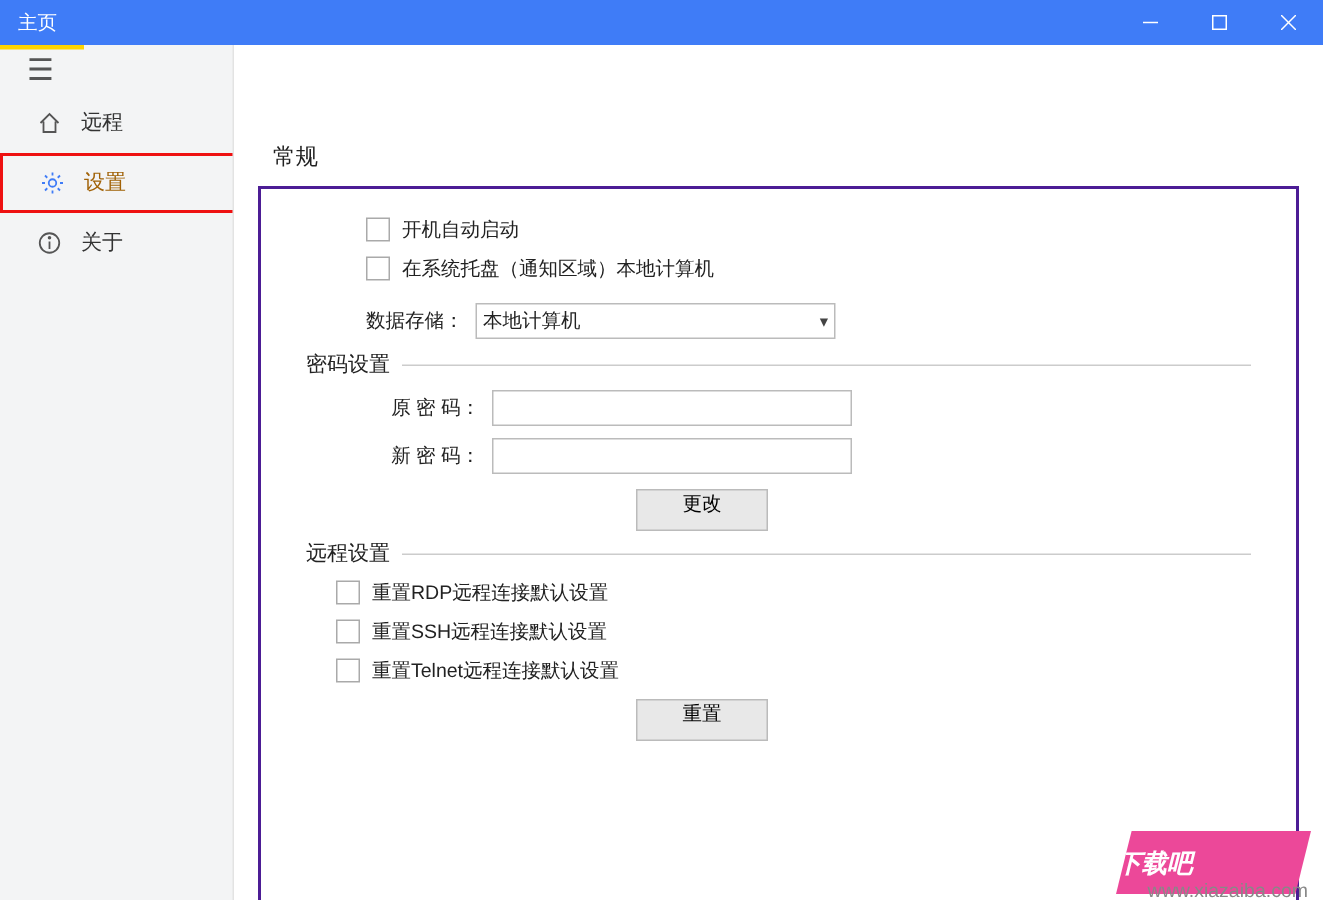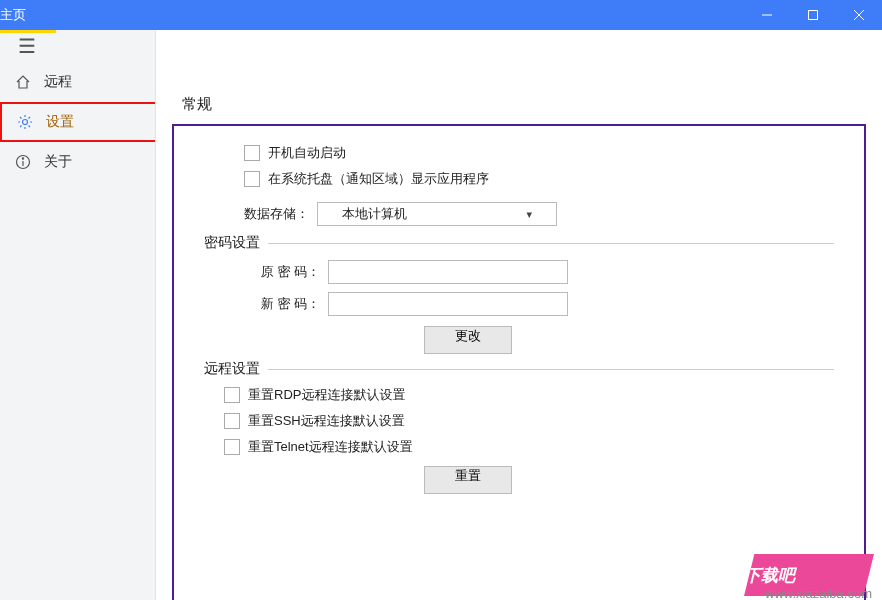--- a/index.html
+++ b/index.html
@@ -1,38 +1,38 @@
 <!DOCTYPE html>
 <html><head>
 <meta charset="utf-8">
 <style>
 * { margin: 0; padding: 0; box-sizing: border-box; font-family: "Microsoft YaHei", sans-serif; }
 body { width: 882px; height: 600px; background: #fff; overflow: hidden; position: relative; }
-.titlebar { height: 30px; background: #3f7cf7; display: flex; align-items: center; color: #fff; font-size: 13px; }
+.titlebar { height: 30px; background: #3f7cf7; display: flex; align-items: center; color: #fff; font-size: 13px; padding-left: 12px; }
 .titlebar .spacer { flex: 1; }
 .titlebar .win-btn { width: 46px; height: 30px; display: flex; align-items: center; justify-content: center; color: #fff; font-size: 14px; }
 .titlebar .win-btn svg { width: 10px; height: 10px; stroke: #fff; fill: none; stroke-width: 1; }
 .active-accent { position: absolute; top: 30px; left: 0; width: 56px; height: 3px; background: #ffd400; }
 .content { display: flex; height: calc(100% - 30px); }
 .sidebar { width: 156px; background: #f3f4f5; border-right: 1px solid #e3e3e3; }
 .side-toggle { height: 32px; display: flex; align-items: center; padding-left: 18px; color: #555; font-size: 20px; }
-.side-item { height: 40px; display: flex; align-items: center; padding-left: 14px; font-size: 14px; color: #333; gap: 12px; cursor: pointer; }
+.side-item { height: 40px; display: flex; align-items: center; padding-left: 24px; font-size: 14px; color: #333; gap: 12px; cursor: pointer; }
 .side-item.active { border: 2px solid #e11; border-right: none; color: #a16207; }
 .side-item .icn { width: 18px; display: inline-flex; align-items: center; justify-content: center; }
 .main { flex: 1; position: relative; padding: 20px 16px 0 16px; margin-top: 45px; }
 .panel-box { border: 2px solid #4c1d95; margin-top: 10px; padding: 10px 30px 24px 30px; height: 480px; }
 .section-title { font-size: 14px; color: #222; margin: 6px 0; display: flex; align-items: center; gap: 8px; }
 .section-title::after { content: ""; flex: 1; border-top: 1px solid #ccc; }
 .main-title { font-size: 15px; color: #222; margin-bottom: 4px; margin-left: 10px; }
 .row { display: flex; align-items: center; margin: 8px 0 8px 40px; font-size: 13px; color: #222; gap: 8px; }
 .rowi { display: flex; align-items: center; margin: 8px 0 8px 20px; font-size: 13px; color: #222; gap: 8px; }
 .chk { width: 16px; height: 16px; border: 1px solid #aaa; background: #fff; display: inline-block; }
 .label-col { width: 76px; text-align: right; letter-spacing: 0; }
 .input-text { width: 240px; height: 24px; border: 1px solid #bbb; background: #fff; }
-.select { width: 240px; height: 24px; border: 1px solid #bbb; background: #fff; display: flex; align-items: center; justify-content: space-between; padding: 0 24px; font-size: 13px; color: #222; }
+.select { width: 240px; height: 24px; border: 1px solid #bbb; background: #fff; display: flex; align-items: center; justify-content: space-between; padding: 0 4px; font-size: 13px; color: #222; }
 .select .caret { font-size: 11px; color: #444; }
 .btn { width: 88px; height: 28px; background: #e8e8e8; border: 1px solid #bbb; font-size: 13px; display: flex; justify-content: center; margin: 10px auto 4px 220px; cursor: pointer; }
 .sect-wrap { margin-bottom: 6px; }
 .watermark { position: absolute; right: 8px; bottom: 4px; width: 130px; height: 42px; background: #ec4899; color: #fff; font-weight: bold; font-size: 17px; display: flex; align-items: center; justify-content: flex-start; font-style: italic; clip-path: polygon(8% 0, 100% 0, 92% 100%, 0 100%); }
 .watermark-sub { position: absolute; right: 10px; bottom: -1px; font-size: 13px; color: #888; text-align: center; }
 </style>
 </head>
 <body>
 
 <div class="titlebar">
@@ -94,21 +94,21 @@
 
     <div class="panel-box">
 
       <div class="sect-wrap">
         <div class="row">
           <span class="chk"></span>
           <span>开机自动启动</span>
         </div>
         <div class="row">
           <span class="chk"></span>
-          <span>在系统托盘（通知区域）显示应用程序</span>
+          <span>在系统托盘（通知区域）本地计算机</span>
         </div>
         <div class="row" style="margin-top:14px;">
           <span class="label-col" style="width:auto;font-family:Liberation Serif, serif;">数据存储：</span>
           <div class="select">
             <span>本地计算机</span>
             <span class="caret">▾</span>
           </div>
         </div>
       </div>
 

